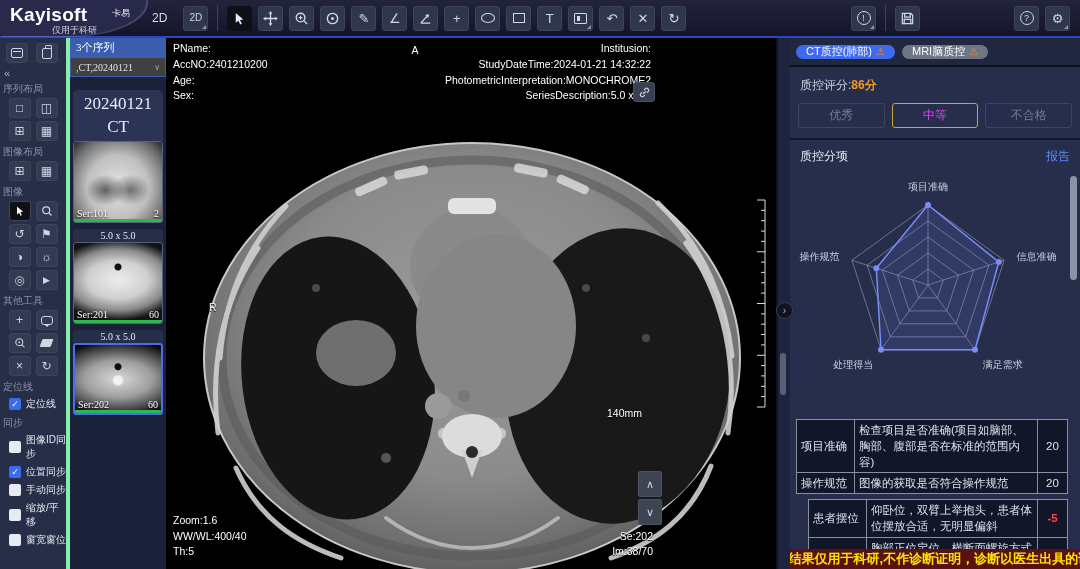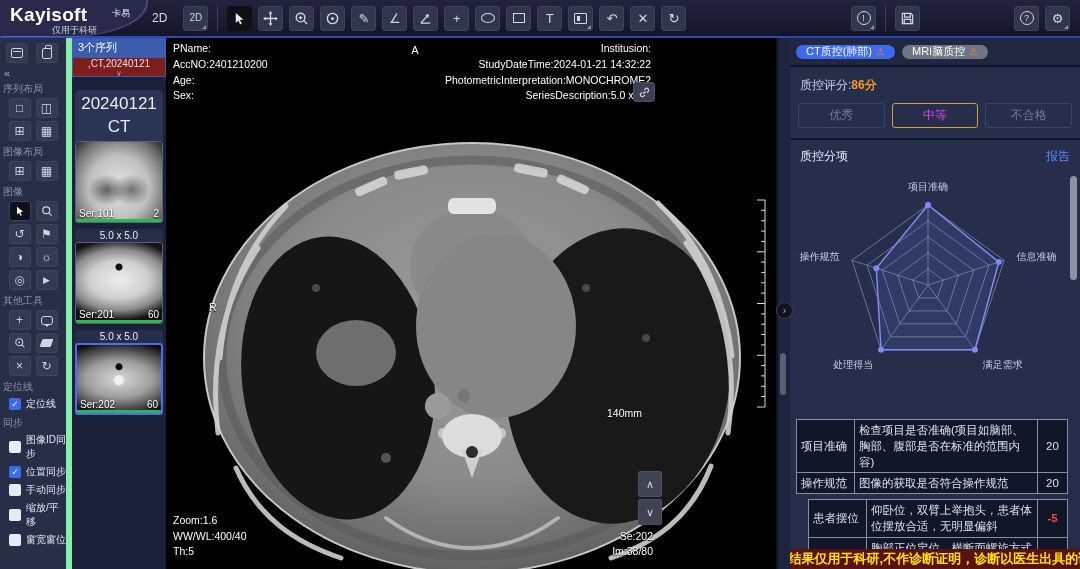--- a/index.html
+++ b/index.html
@@ -52,24 +52,24 @@
   .bubble-shape { width:12px; height:9px; border:1.5px solid #d0d5e4; border-radius:3px; position:relative; }
   .bubble-shape::after { content:''; position:absolute; left:2px; bottom:-6px; border:3px solid transparent; border-top-color:#d0d5e4; }
   .eraser-shape { width:11px; height:8px; background:#d0d5e4; transform:skewX(-20deg); border-radius:1px; }
   .cb-row { display:flex; align-items:center; gap:5px; padding:2px 0 2px 9px; color:#e6e9f4; font-size:10px; cursor:pointer; }
   .cb { width:12px; height:12px; border-radius:2px; background:#e8eaf2; flex:0 0 auto;
     display:flex; align-items:center; justify-content:center; font-size:9px; color:#fff; }
   .cb.on { background:#3b6cf0; }
 
   
   .series-panel { position:absolute; left:66px; top:38px; width:100px; height:531px; background:#1a2138;
-    border-left:6px solid #86efac; z-index:20; }
+    border-left:4px solid #86efac; z-index:20;font-family:Liberation Serif, serif; }
   .sp-header { height:19px; line-height:19px; background:#3c5cae; color:#fff; font-size:11px; padding-left:6px; }
-  .sp-dropdown { height:20px; background:#7f1d1d; border:1px solid #3c5cae; color:#dfe3f0; font-size:10px;
-    display:flex; justify-content:space-between; align-items:center; padding:0 5px; cursor:pointer;flex-direction:column; }
+  .sp-dropdown { height:20px; background:#404040; border:1px solid #3c5cae; color:#dfe3f0; font-size:10px;
+    display:flex; justify-content:space-between; align-items:center; padding:0 5px; cursor:pointer; }
   .sp-study { margin:13px 3px 0; background:#2c3455; border-radius:5px 5px 0 0; text-align:center;
     color:#e8ebf5; font-size:17px; padding:3px 0 2px; line-height:1.35; }
   .thumb { position:relative; margin:0 3px; height:82px; border:1px solid #5a6078; border-radius:3px;
     overflow:hidden; cursor:pointer; }
   .thumb.selected { border:2px solid #4a6cf0; }
   .thumb-footer { position:absolute; left:0; right:0; bottom:3px; display:flex; justify-content:space-between;
     padding:0 3px; color:#fff; font-size:10px; text-shadow:0 1px 2px #000; }
   .thumb-bar { position:absolute; left:0; right:0; bottom:0; height:3px; background:#2db84d; }
   .series-desc { margin:6px 3px 0; background:#272e4a; border-radius:4px 4px 0 0; text-align:center;
     color:#e8ebf5; font-size:10px; padding:1px 0; }
@@ -499,21 +499,21 @@
     <div class="ov orient-a">A</div>
     <div class="ov orient-r">R</div>
     <div class="ov ruler-label">140mm</div>
     <div class="ov ov-bl">
       <div>Zoom:1.6</div>
       <div>WW/WL:400/40</div>
       <div>Th:5</div>
     </div>
     <div class="ov ov-br">
       <div>Se:202</div>
-      <div>Im:38/80</div>
+      <div>Im:38/70</div>
     </div>
     <div class="stack-btns">
       <div class="stack-btn">∧</div>
       <div class="stack-btn">∨</div>
     </div>
   </div>
 
   <div class="divider-strip">
     <div class="expand-btn">›</div>
     <div class="strip-thumb"></div>

